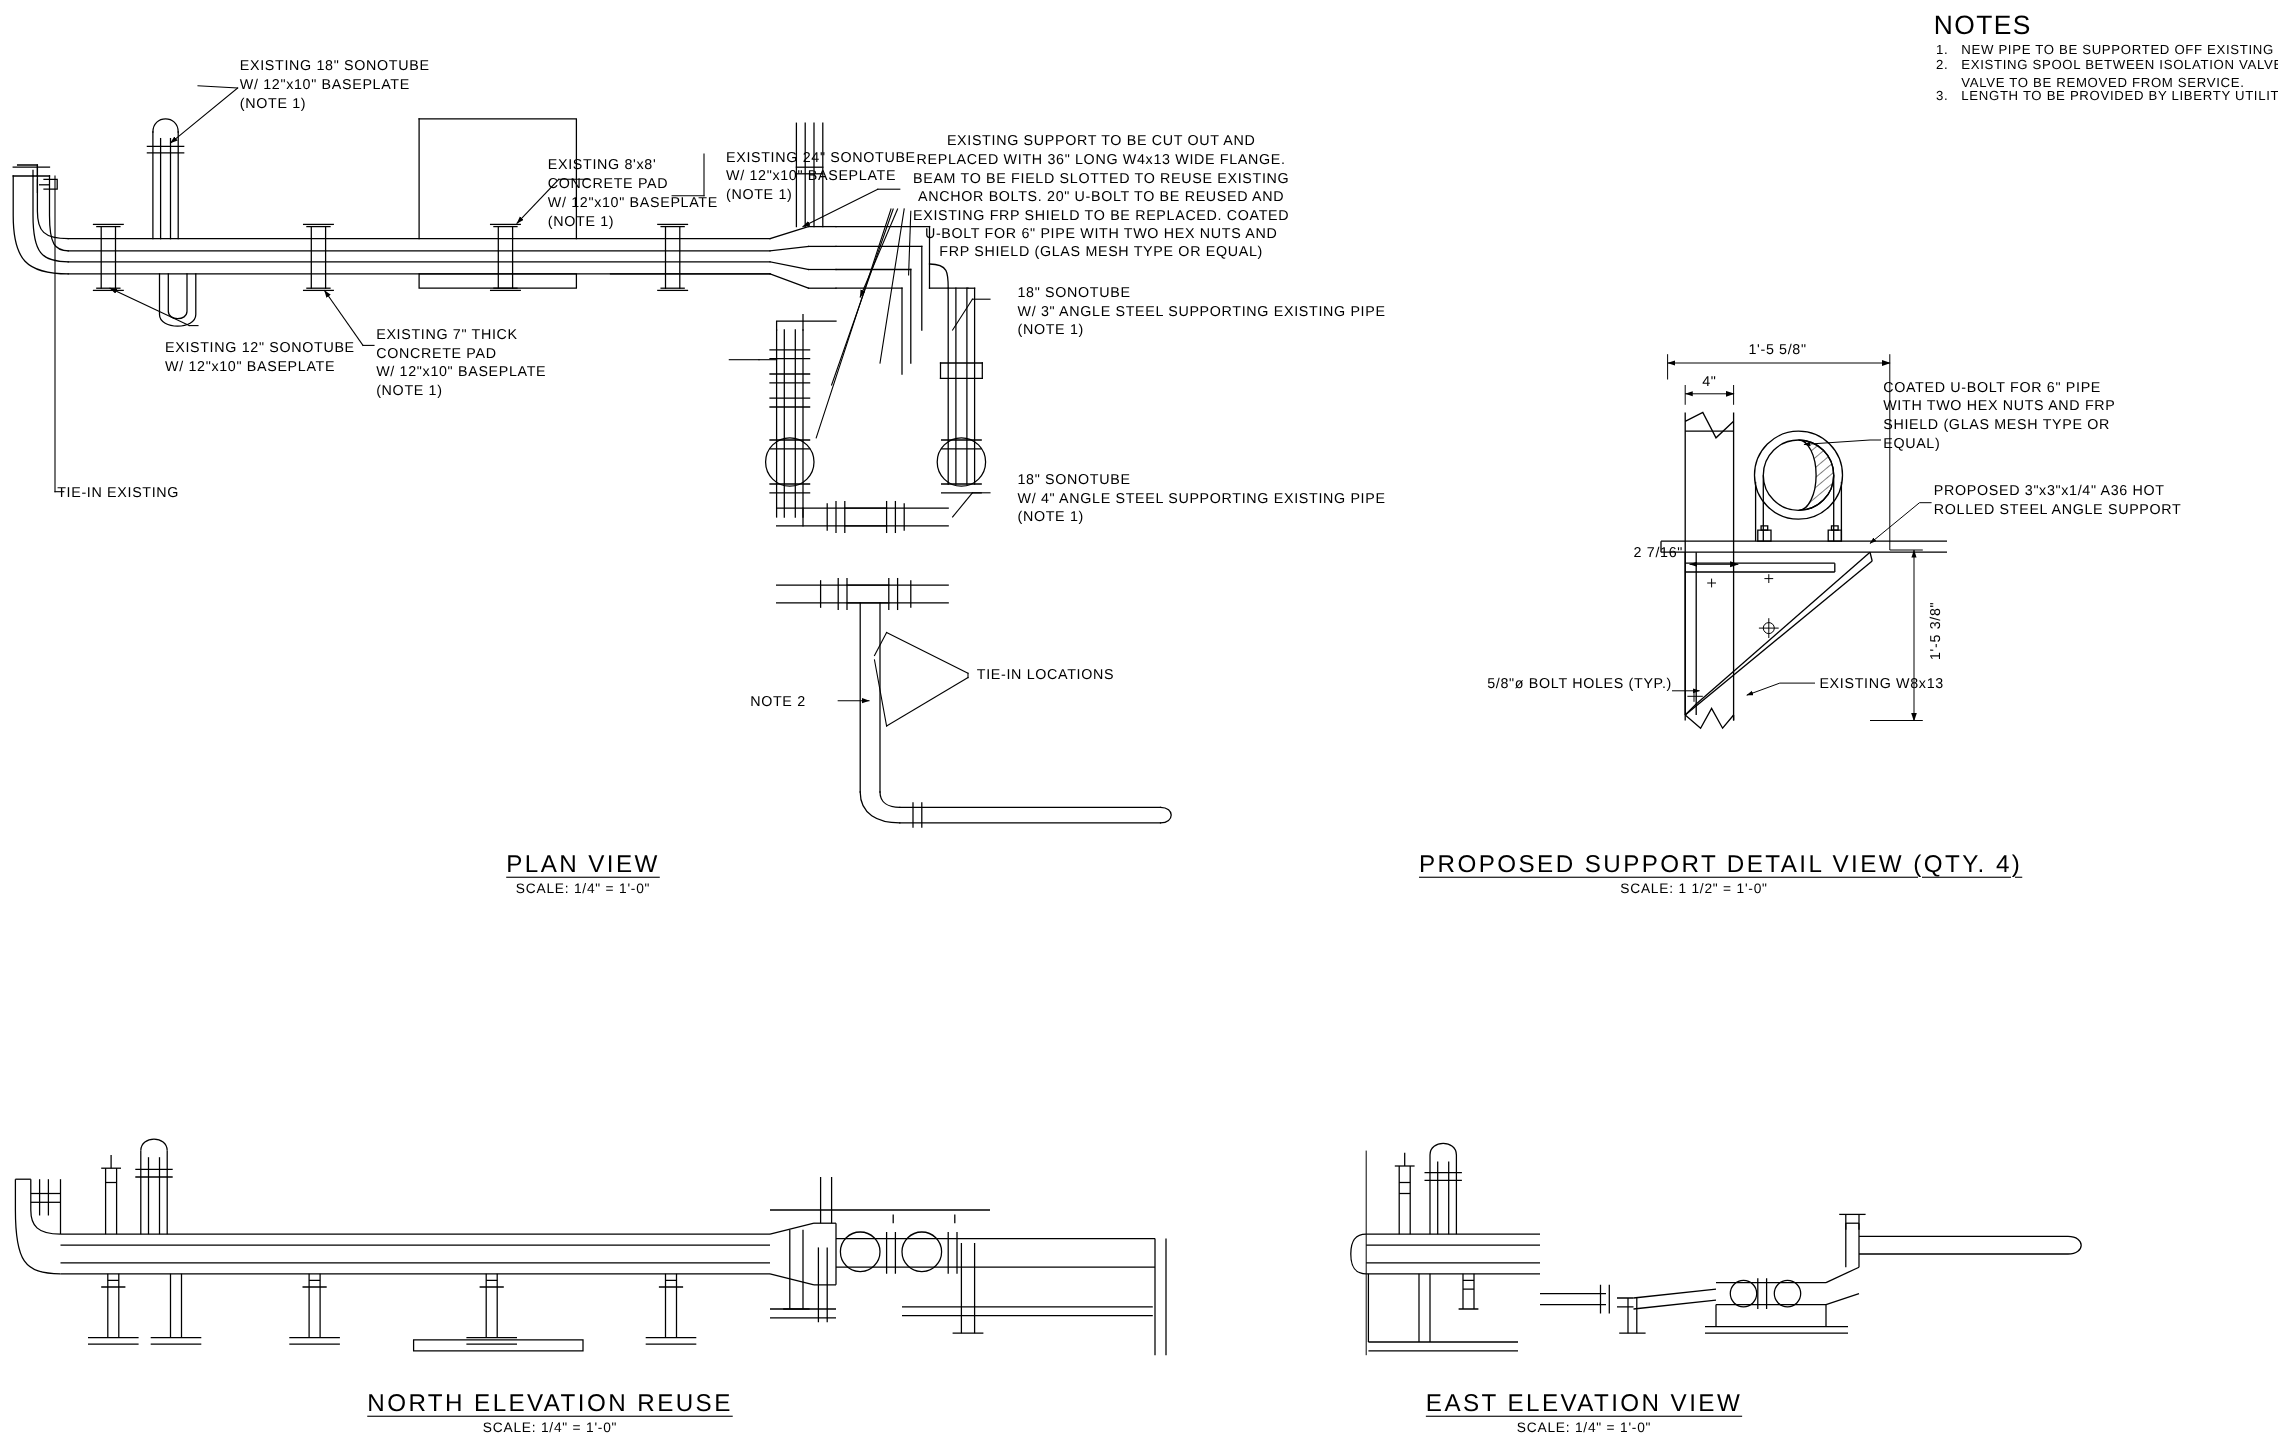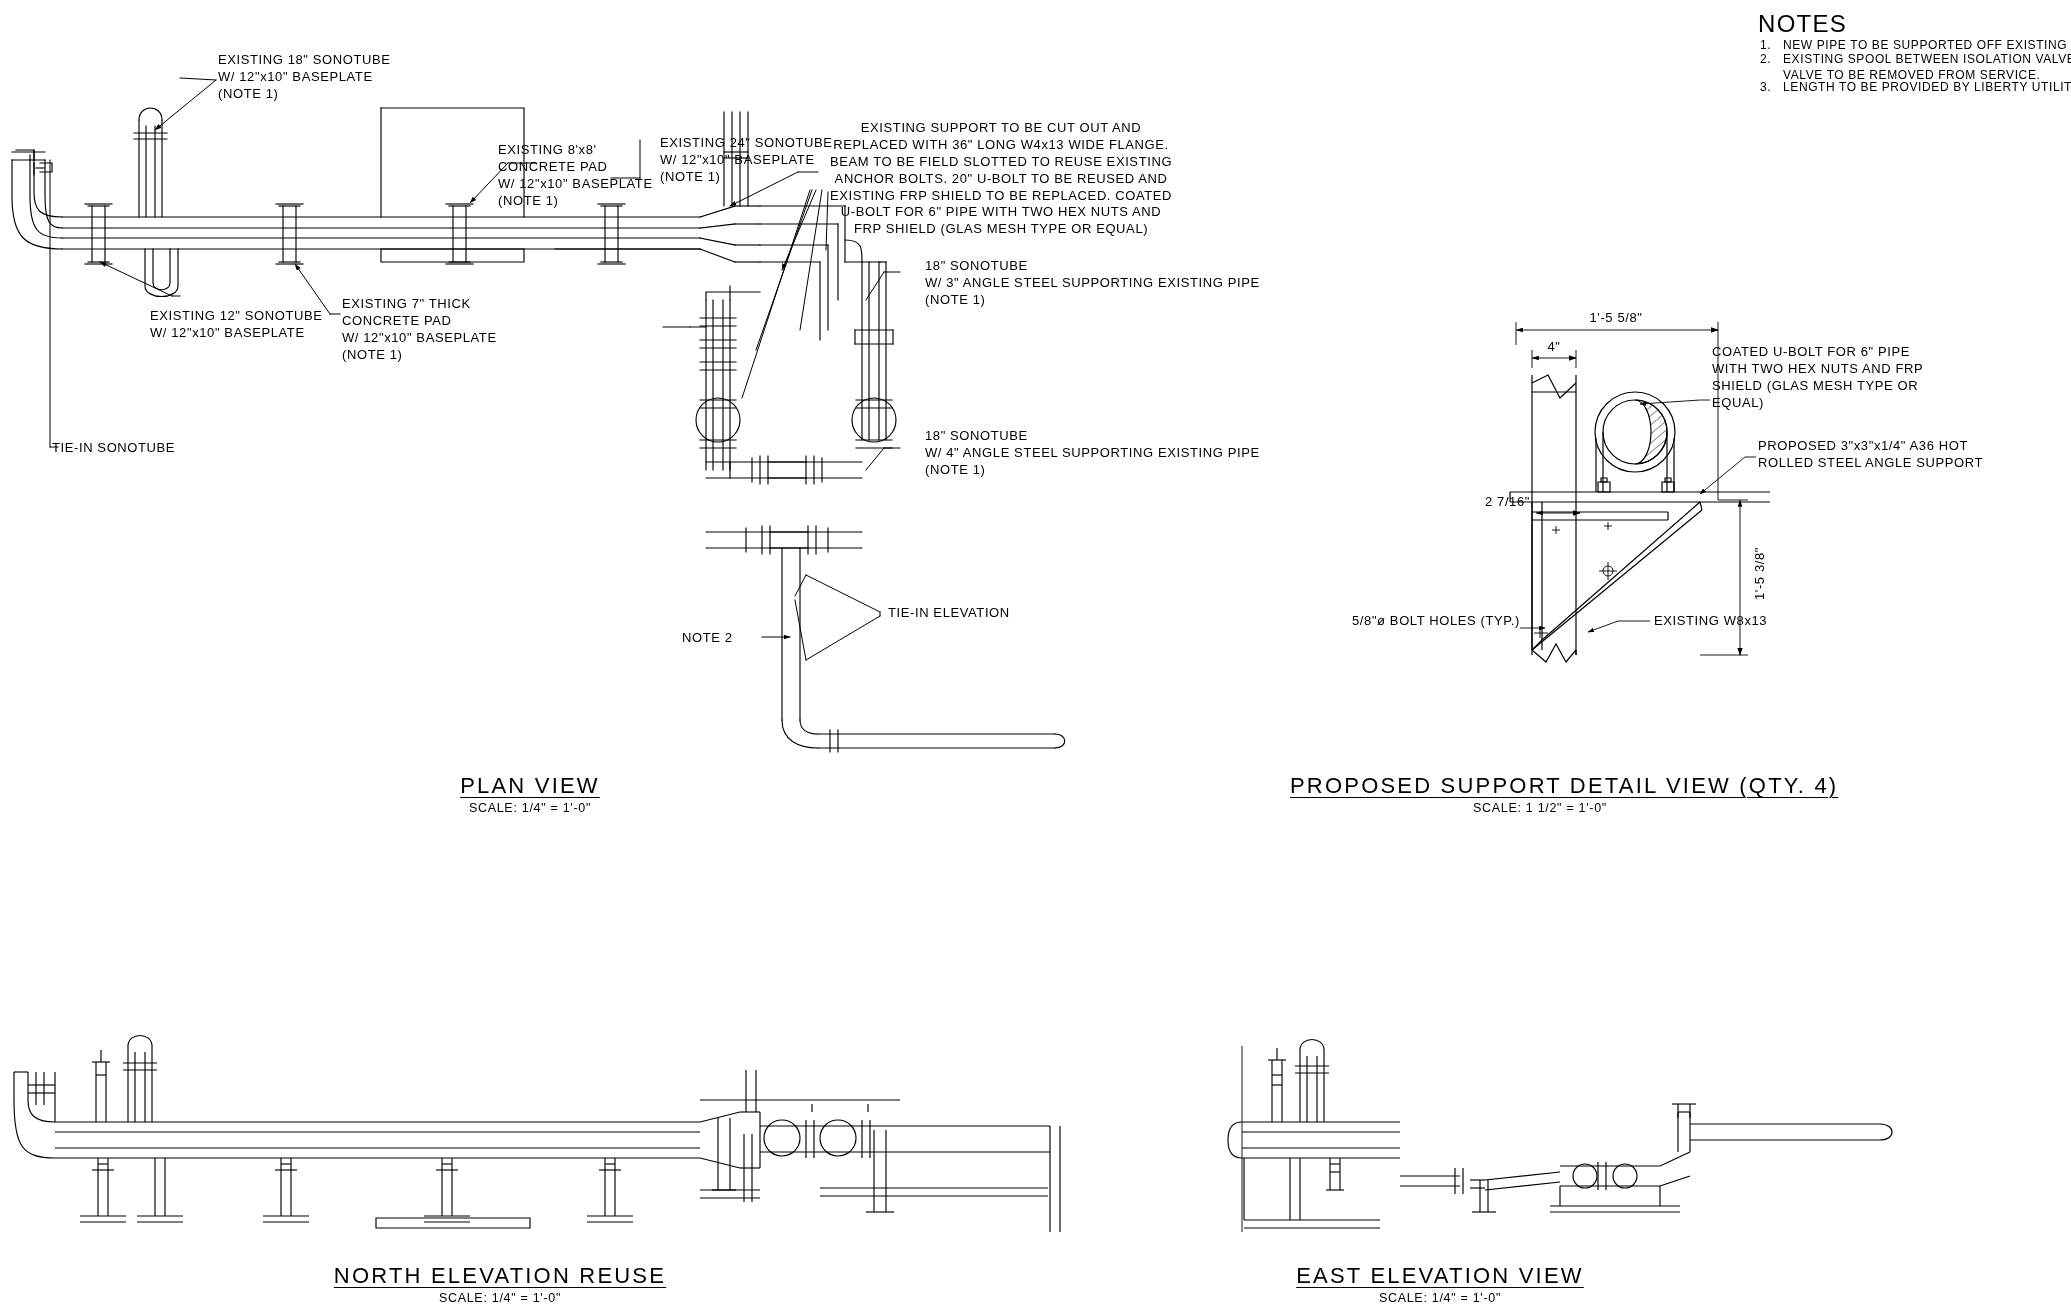--- a/index.html
+++ b/index.html
@@ -532,22 +532,22 @@
   <div class="txt t13" style="left:342px;top:296px;">EXISTING 7" THICK
 CONCRETE PAD
 W/ 12"x10" BASEPLATE
 (NOTE 1)</div>
   <div class="txt t13" style="left:925px;top:258px;">18" SONOTUBE
 W/ 3" ANGLE STEEL SUPPORTING EXISTING PIPE
 (NOTE 1)</div>
   <div class="txt t13" style="left:925px;top:428px;">18" SONOTUBE
 W/ 4" ANGLE STEEL SUPPORTING EXISTING PIPE
 (NOTE 1)</div>
-  <div class="txt t13" style="left:52px;top:440px;">TIE-IN SONOTUBE</div>
-  <div class="txt t13" style="left:888px;top:605px;">TIE-IN ELEVATION</div>
+  <div class="txt t13" style="left:52px;top:440px;">TIE-IN EXISTING</div>
+  <div class="txt t13" style="left:888px;top:605px;">TIE-IN LOCATIONS</div>
   <div class="txt t13" style="left:682px;top:630px;">NOTE 2</div>
 
   <div class="txt t13" style="left:1712px;top:344px;">COATED U-BOLT FOR 6" PIPE
 WITH TWO HEX NUTS AND FRP
 SHIELD (GLAS MESH TYPE OR
 EQUAL)</div>
   <div class="txt t13" style="left:1758px;top:438px;">PROPOSED 3"x3"x1/4" A36 HOT
 ROLLED STEEL ANGLE SUPPORT</div>
   <div class="txt t13" style="left:1654px;top:613px;">EXISTING W8x13</div>
   <div class="txt t13 right" style="left:1320px;top:613px;width:200px;">5/8"ø BOLT HOLES (TYP.)</div>

